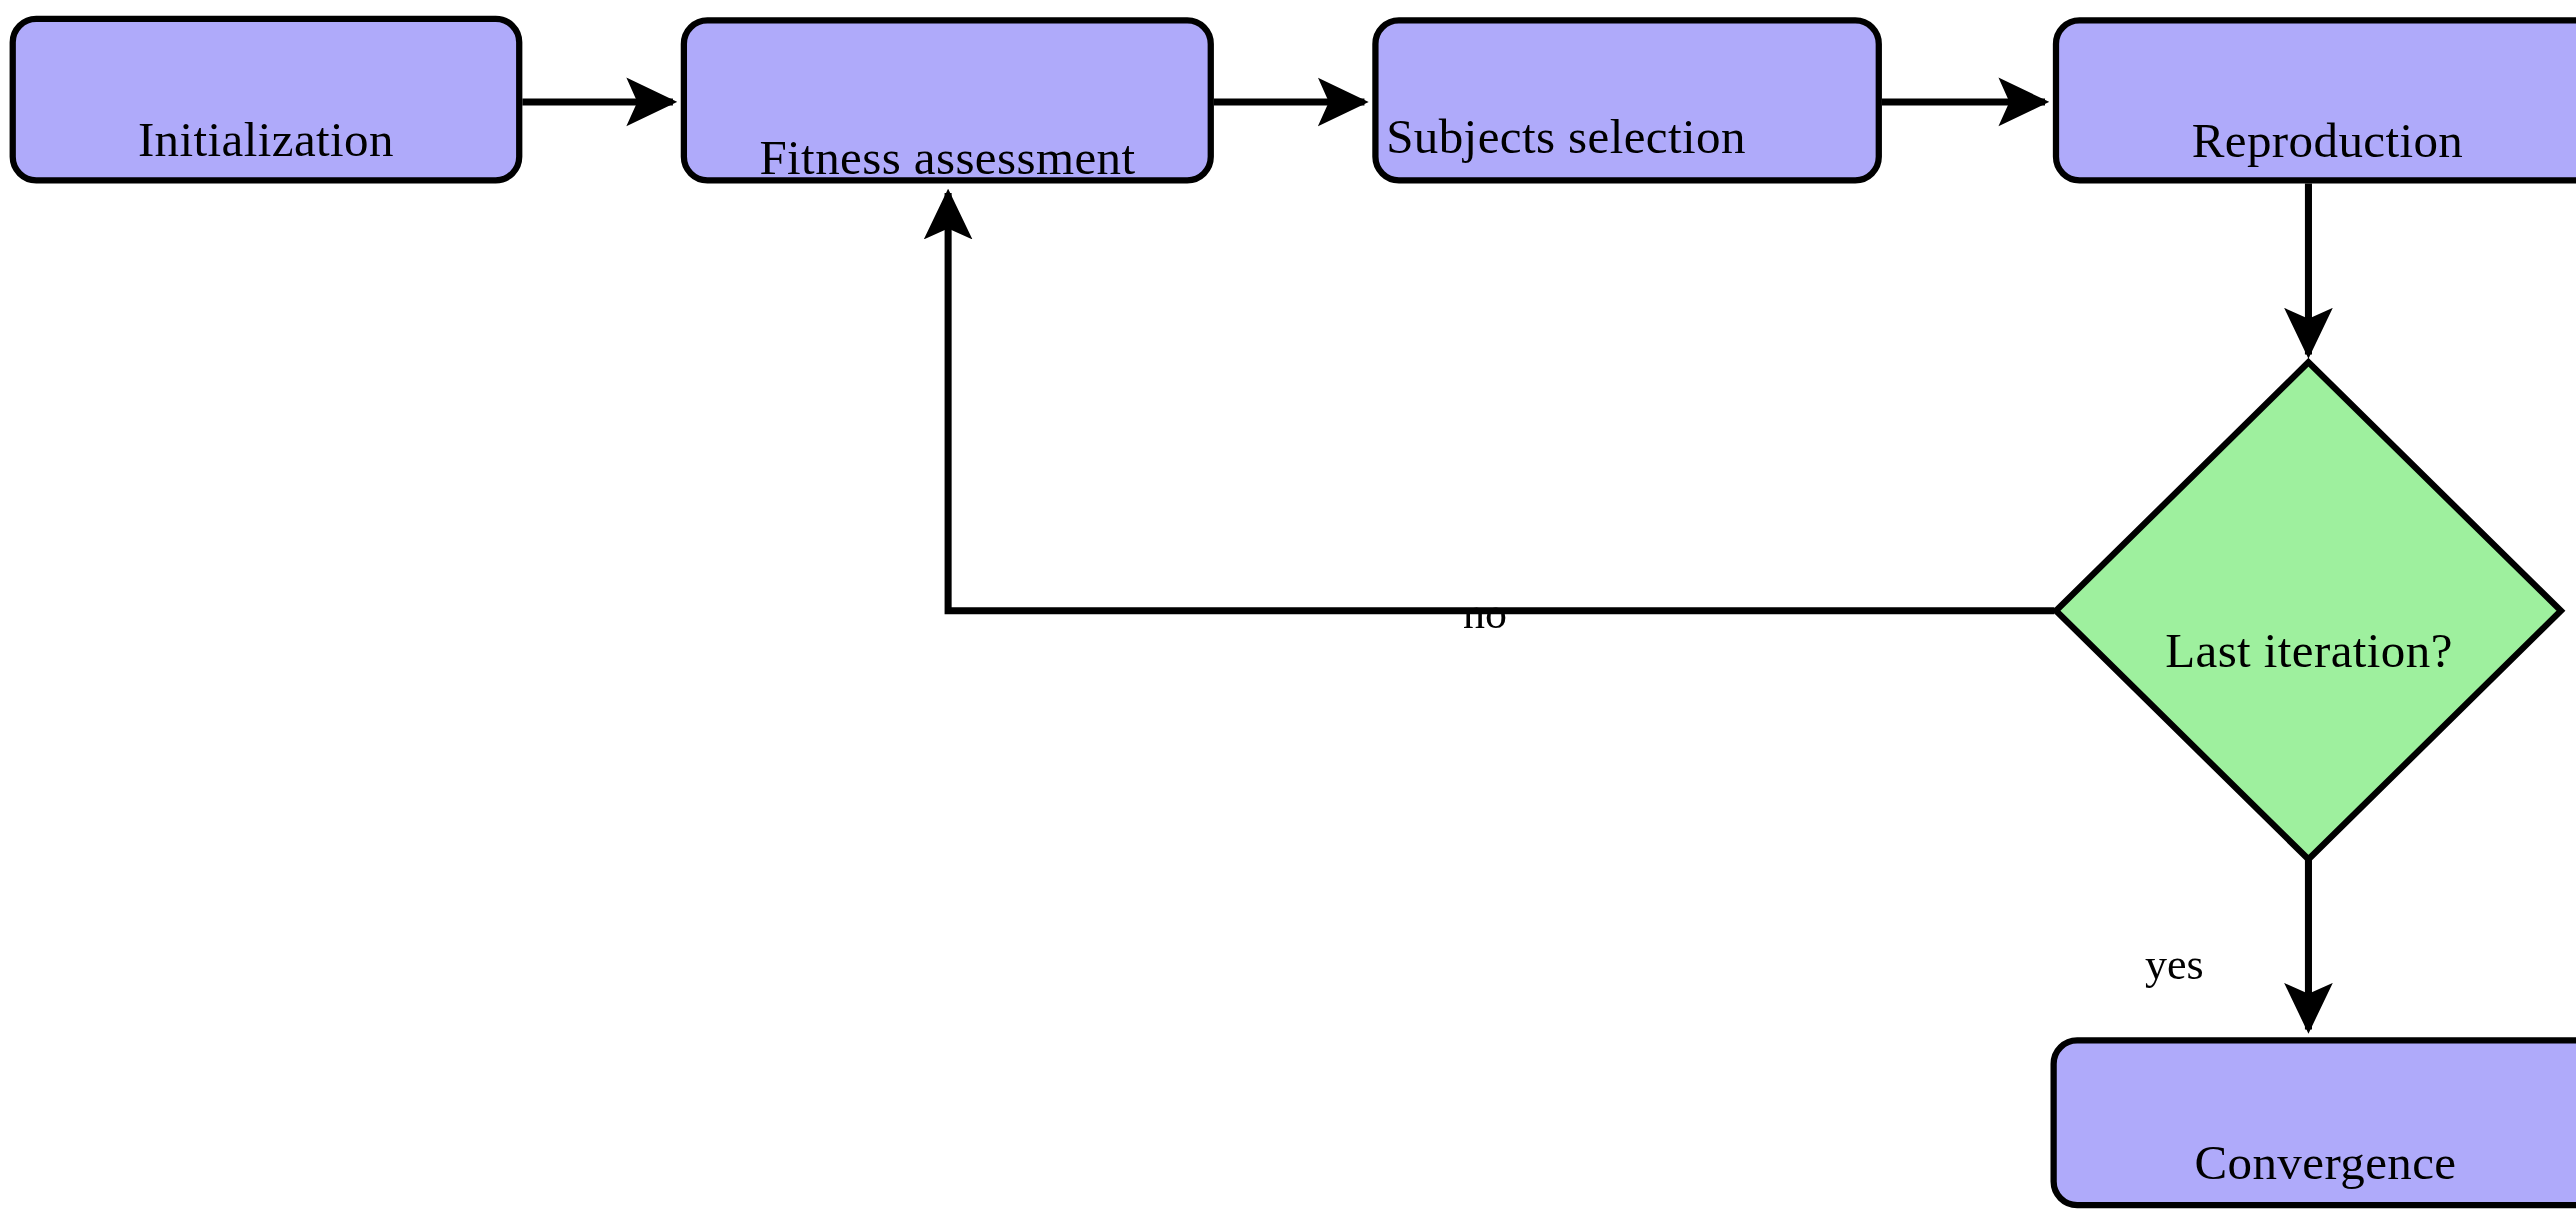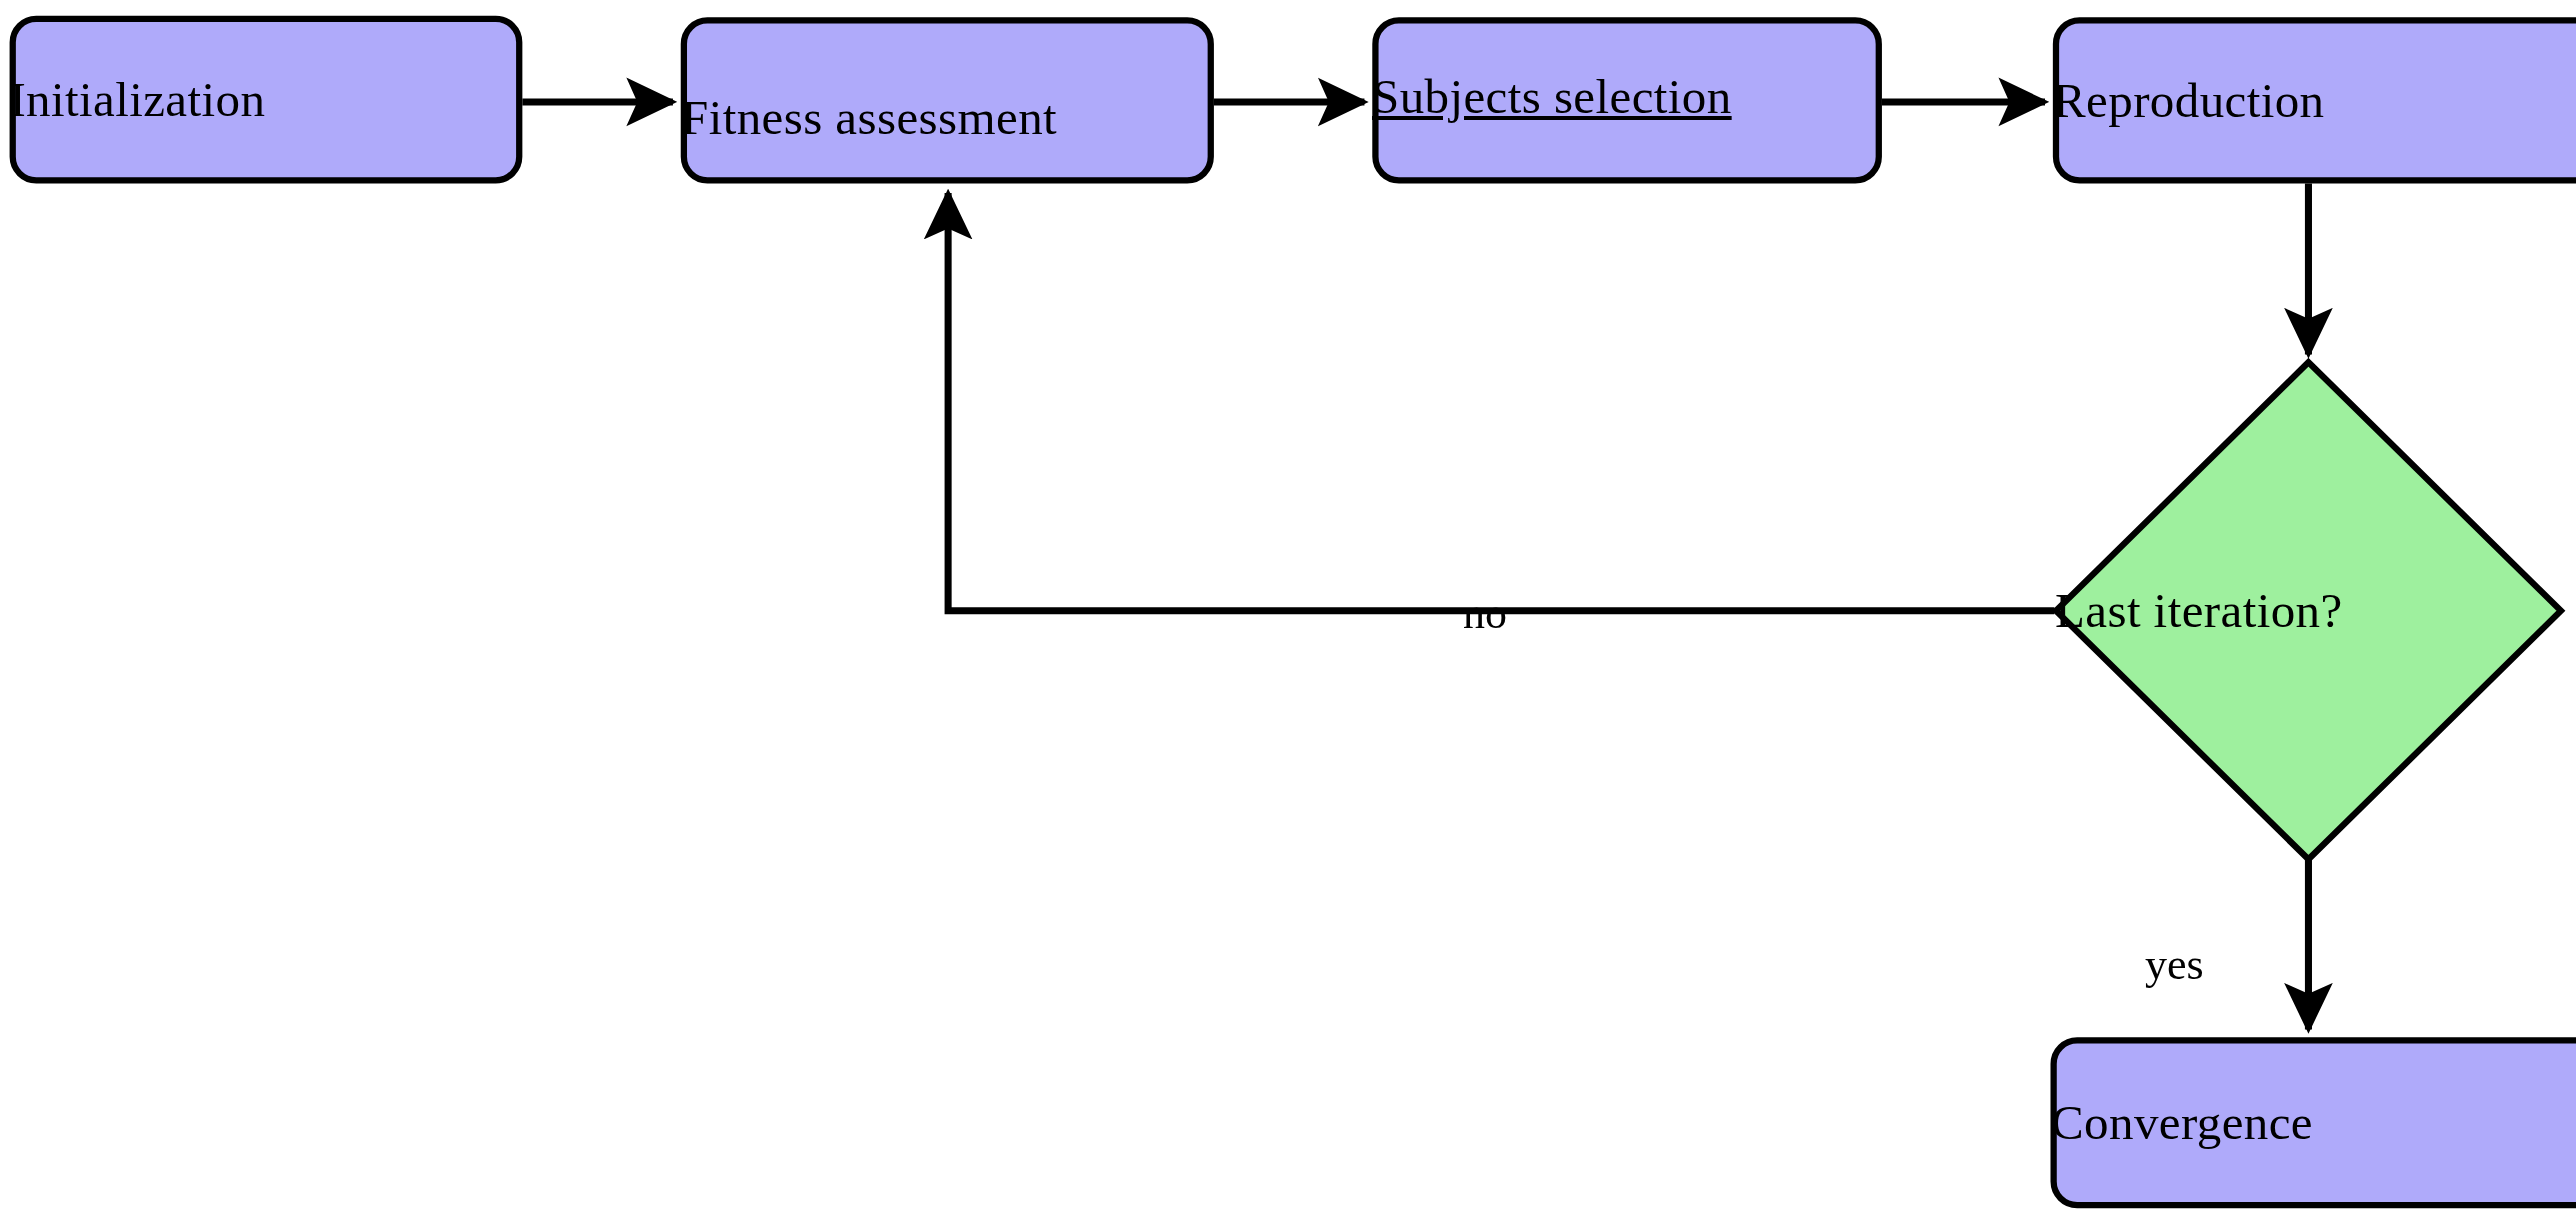--- a/index.html
+++ b/index.html
@@ -19,26 +19,28 @@
     position: absolute;
     top: 0;
     left: 0;
     width: 2576px;
     height: 1220px;
   }
   .node-label {
     position: absolute;
     display: flex;
     align-items: center;
+    justify-content: center;
     font-family: "Liberation Serif", "DejaVu Serif", serif;
     font-size: 49px;
     color: #000000;
     white-space: nowrap;
     pointer-events: none;
     letter-spacing: 0.4px;
+    margin-top: 40px;
   }
   .edge-label {
     position: absolute;
     font-family: "Liberation Serif", "DejaVu Serif", serif;
     font-size: 44px;
     color: #000000;
     white-space: nowrap;
     line-height: 1;
   }
 </style>
@@ -80,21 +82,21 @@
   </svg>
 
   <div class="node-label" style="left:9.4px; top:15.7px; width:513px; height:168px;">
     <span>Initialization</span>
   </div>
 
   <div class="node-label" style="left:681px; top:17px; width:533px; height:200px;">
     <span>Fitness assessment</span>
   </div>
 
-  <div class="node-label" style="left:1372px; top:17px; width:510px; height:159px;text-decoration:underline;">
+  <div class="node-label" style="left:1311px; top:17px; width:510px; height:159px;">
     <span>Subjects selection</span>
   </div>
 
   <div class="node-label" style="left:2053px; top:17px; width:549px; height:166px;">
     <span>Reproduction</span>
   </div>
 
   <div class="node-label" style="left:2055px; top:558px; width:508px; height:105px;">
     <span>Last iteration?</span>
   </div>

